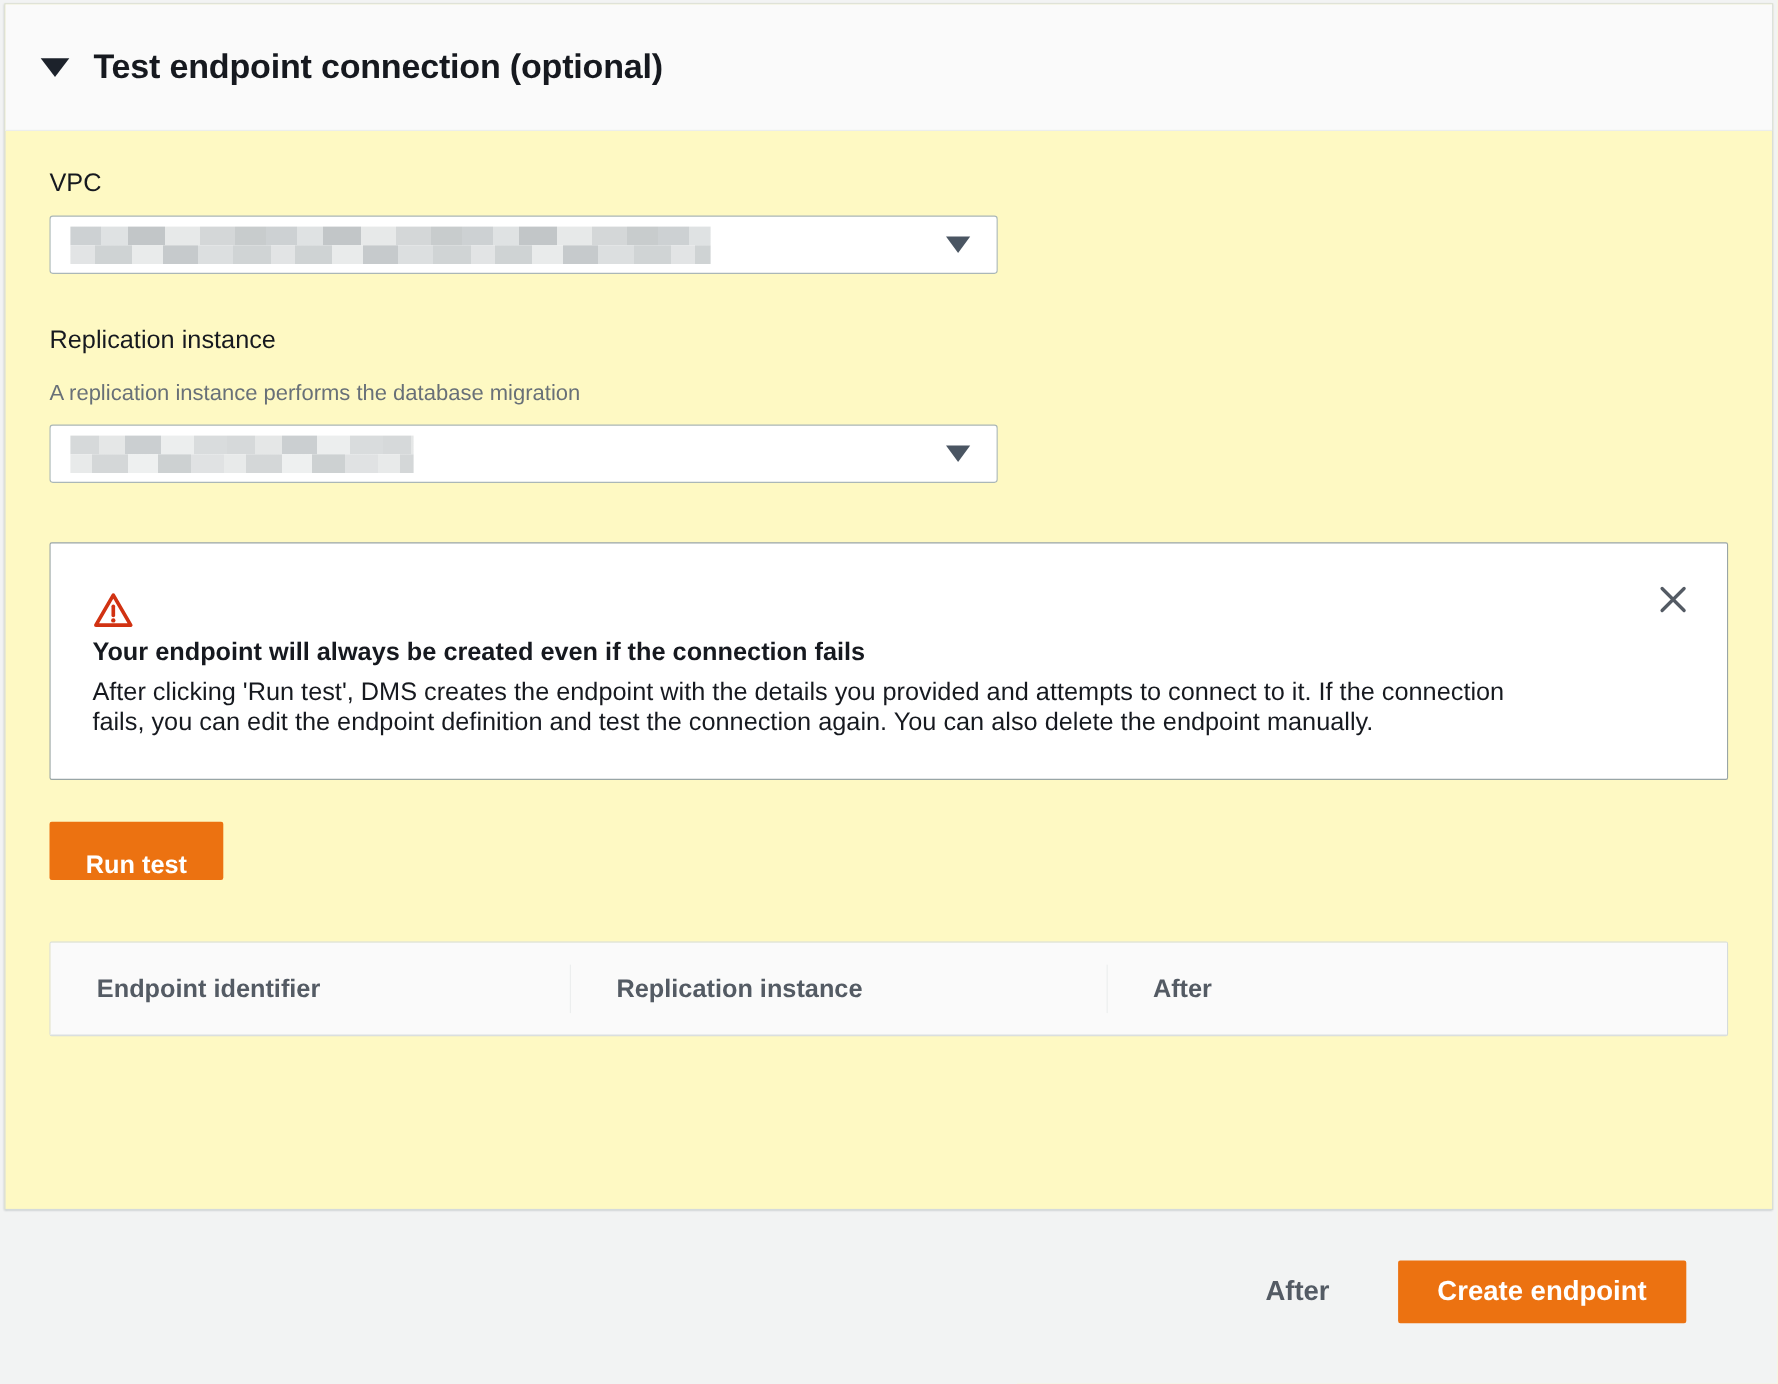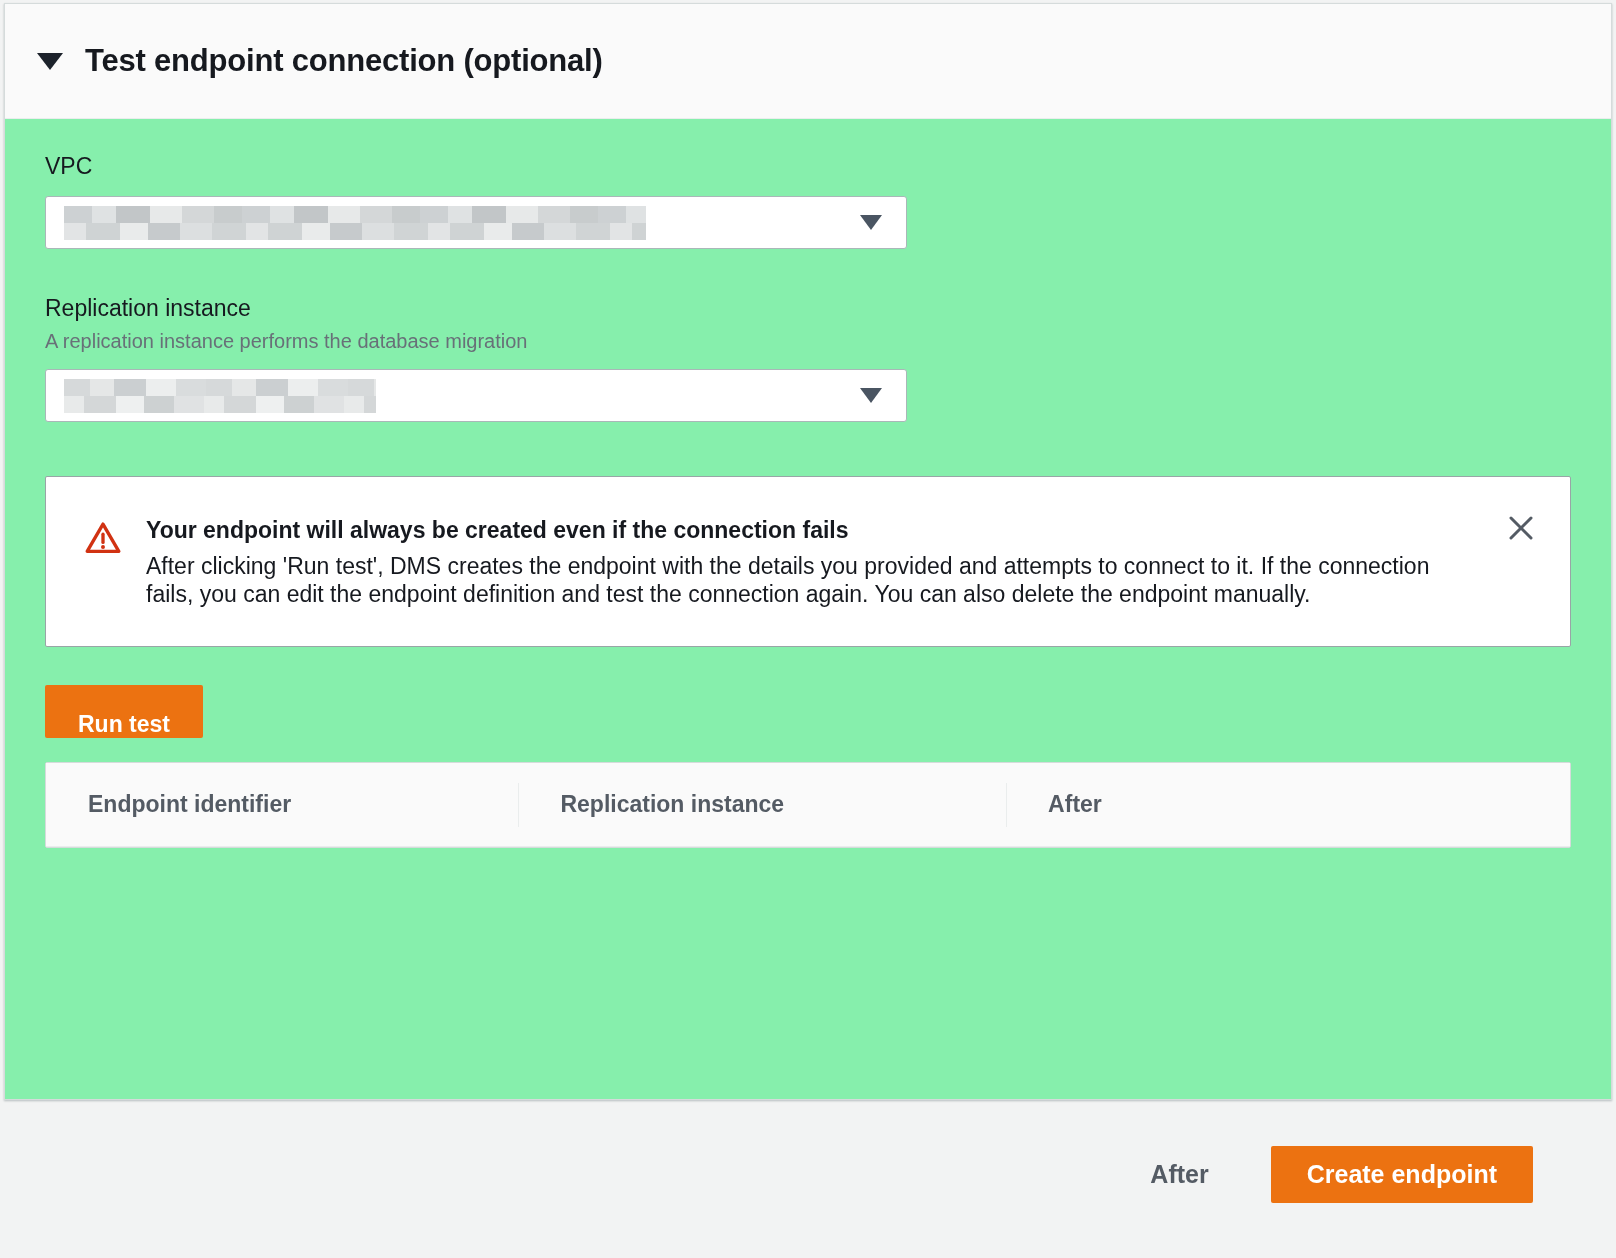--- a/index.html
+++ b/index.html
@@ -10,21 +10,21 @@
     color:#16191f;
     position:relative;
     overflow:hidden;
   }
 
   
   .card {
     position:absolute;
     left:4px; top:3px; right:4px;
     height:1097px;
-    background:#86efac;
+    background:#fef9c3;
     border:1px solid #d5dbdb;
     box-shadow:0 1px 2px 0 rgba(0,28,36,.25);
   }
   .card-header {
     background:#fafafa;
     border-bottom:1px solid #eaeded;
     height:115px;
     display:flex;
     align-items:center;
     padding:0 32px;
@@ -40,21 +40,21 @@
   .card-title {
     font-size:31px;
     font-weight:700;
     color:#16191f;
     letter-spacing:-.2px;
   }
   .card-body { padding:34px 40px 40px 40px; }
 
   
   .field-label { font-size:23px; color:#16191f; }
-  .field-desc  { font-size:20px; color:#687078; margin-top:8px; }
+  .field-desc  { font-size:20px; color:#687078; margin-top:25px; }
   .select {
     margin-top:16px;
     width:862px; height:53px;
     background:#fff;
     border:1px solid #aab7b8;
     border-radius:3px;
     display:flex;
     align-items:center;
     justify-content:space-between;
     padding:0 24px 0 18px;
@@ -88,21 +88,21 @@
 
   
   .alert {
     margin-top:54px;
     border:1px solid #99a5a6;
     border-radius:2px;
     background:#fff;
     padding:40px 38px 38px 38px;
     position:relative;
     display:flex;
-    gap:24px;
+    flex-direction:column;
   }
   .alert-icon { flex:0 0 auto; margin-top:2px; }
   .alert-title {
     font-size:23px;
     font-weight:700;
     color:#16191f;
     margin-bottom:8px;
   }
   .alert-body {
     font-size:23px;
@@ -131,21 +131,21 @@
   .btn-primary { background:#ec7211; color:#ffffff; }
   .run-test {
     margin-top:38px;
     font-size:23px;
     padding:26px 33px;
     height:53px;
   }
 
   
   .results-table {
-    margin-top:24px;
+    margin-top:56px;
     border:1px solid #d5dbdb;
     border-radius:2px;
     background:#fff;
   }
   .thead {
     display:flex;
     background:#fafafa;
     border-bottom:1px solid #eaeded;
     height:84px;
     align-items:center;

